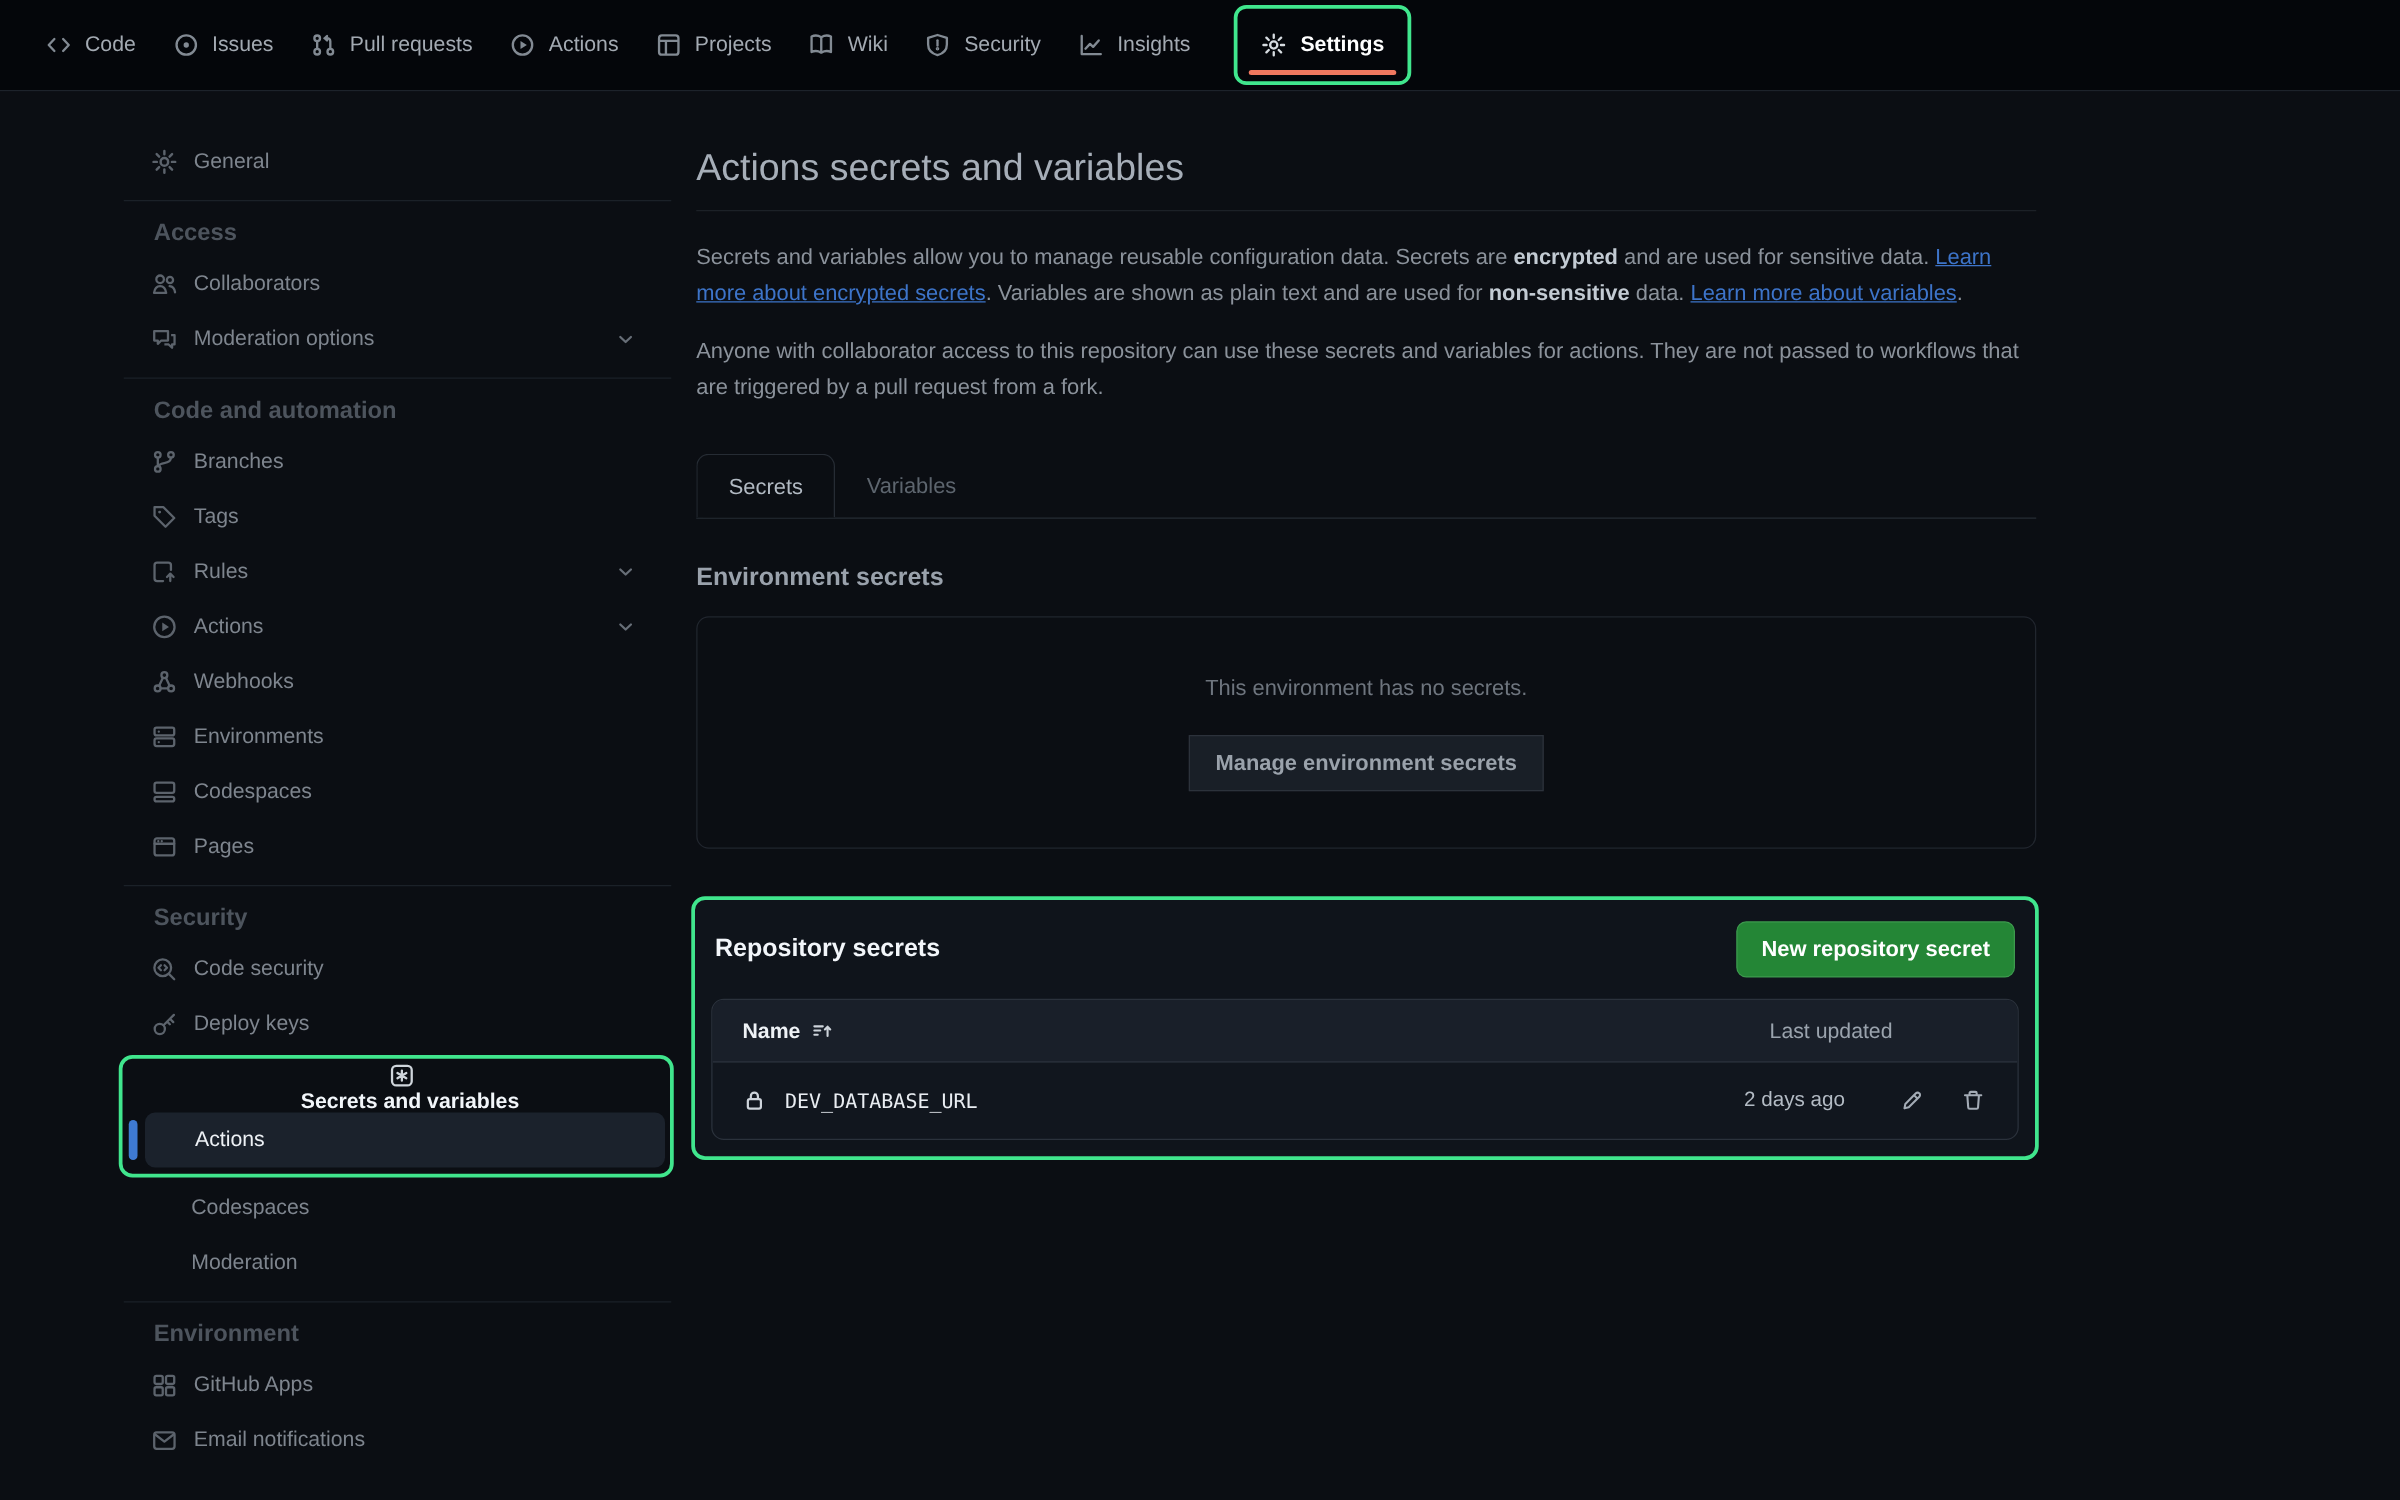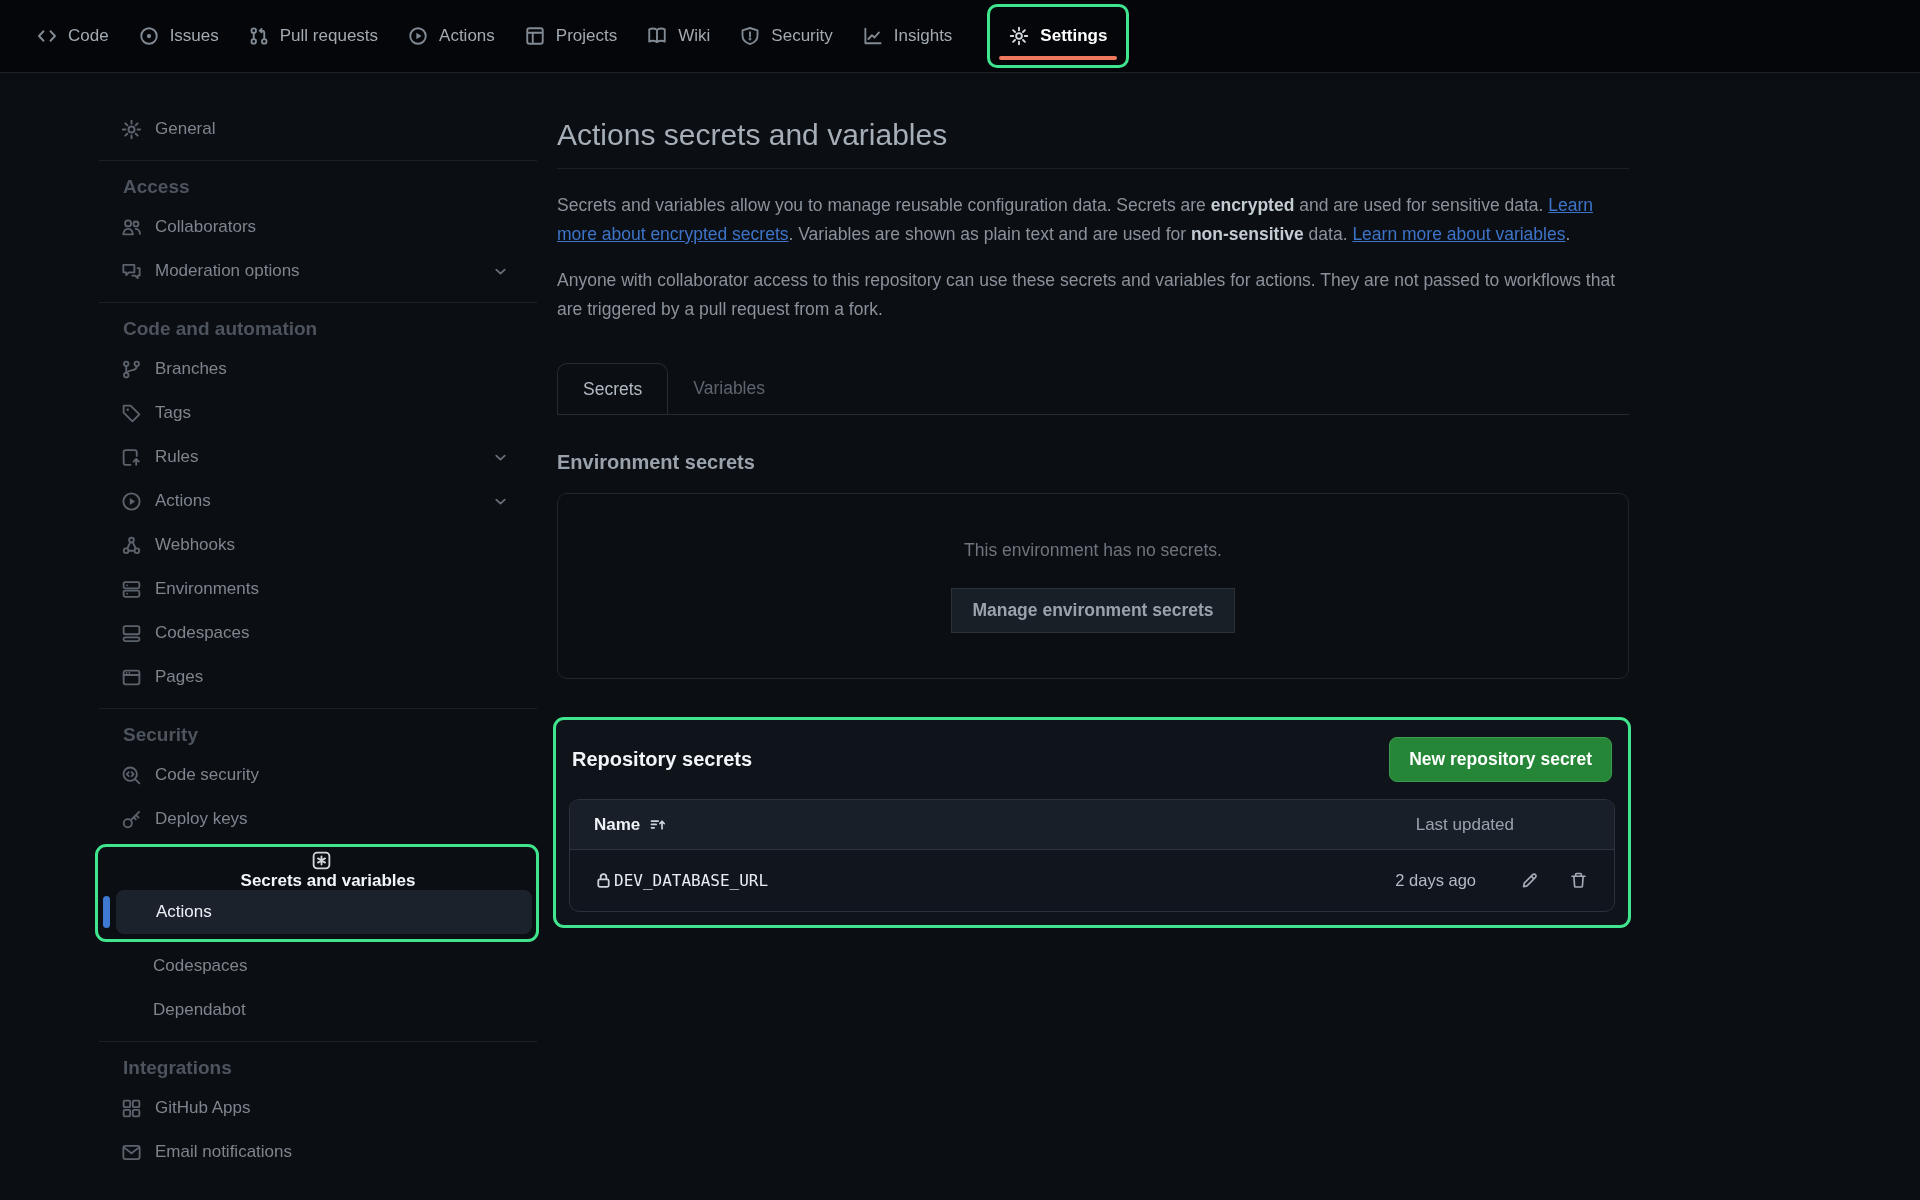--- a/index.html
+++ b/index.html
@@ -118,21 +118,21 @@
   }
   .t-head {
     display:flex; align-items:center; background:#191f29; height:50px;
     padding:0 24px; border-bottom:1px solid #2b323c; font-size:17px;
   }
   .t-name-h { color:#eef2f6; font-weight:700; display:flex; align-items:center; gap:9px; cursor:pointer; }
   .t-name-h .ic { width:18px; height:18px; color:#cdd3da; }
   .t-upd-h { margin-left:auto; color:#9aa3ad; margin-right:76px; }
   .t-row { display:flex; align-items:center; height:61px; padding:0 24px; }
   .row-name {
-    display:flex; align-items:center; gap:1px; color:#e9edf2;
+    display:flex; align-items:center; gap:15px; color:#e9edf2;
     font-family:"DejaVu Sans Mono","Liberation Mono",monospace; font-size:16px;
   }
   .row-name .ic { width:19px; height:19px; color:#cdd3da; }
   .row-updated { margin-left:auto; color:#b3bbc4; font-size:16.5px; }
   .row-actions { display:flex; gap:30px; margin-left:44px; margin-right:2px; }
   .row-actions .ic { width:19px; height:19px; color:#a3abb5; cursor:pointer; }
 </style>
 </head>
 <body>
 
@@ -397,25 +397,25 @@
     <div class="sub-sel-wrap">
       <div class="sub-row selected">
         <span>Actions</span>
       </div>
     </div>
   </div>
   <div class="sub-row sub-plain">
     <span>Codespaces</span>
   </div>
   <div class="sub-row sub-plain">
-    <span>Dependabot</span>
+    <span>Moderation</span>
   </div>
 
   <div class="side-divider"></div>
-  <div class="side-title">Integrations</div>
+  <div class="side-title">Environment</div>
 
   <div class="side-item">
     <span class="ic">
           <svg viewBox="0 0 16 16" fill="none" stroke="currentColor" stroke-width="1.4">
             <rect x="2" y="2" width="5" height="5" rx="1"></rect>
             <rect x="9" y="2" width="5" height="5" rx="1"></rect>
             <rect x="2" y="9" width="5" height="5" rx="1"></rect>
             <rect x="9" y="9" width="5" height="5" rx="1"></rect>
           </svg>
         </span>

